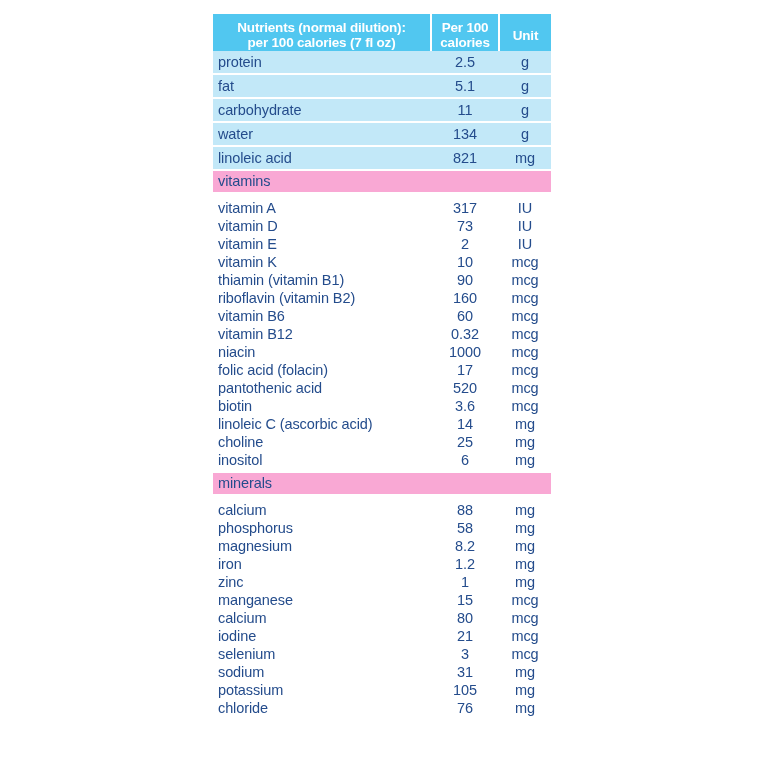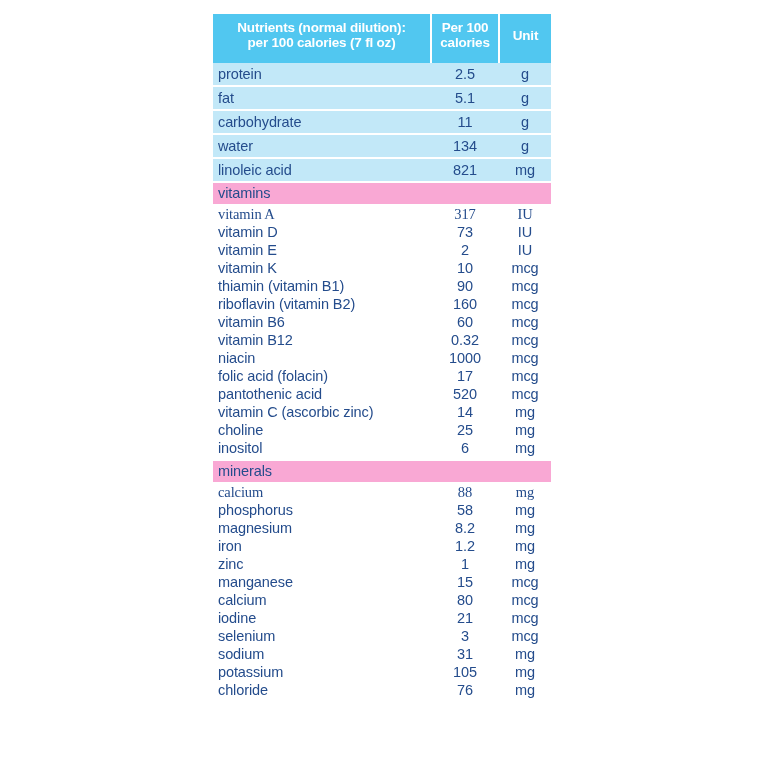--- a/index.html
+++ b/index.html
@@ -28,21 +28,21 @@
   col.col-value    { width: 68px; }
   col.col-unit     { width: 52px; }
 
   
   thead th {
     background: #51C7F0;
     color: #ffffff;
     font-weight: bold;
     font-size: 13.5px;
     line-height: 15px;
-    padding: 6px 4px 13px 4px;
+    padding: 6px 4px 1px 4px;
     text-align: center;
     vertical-align: middle;
     letter-spacing: -0.2px;
   }
   th.th-nutrient { border-right: 2px solid #ffffff; }
   th.th-value    { border-right: 2px solid #ffffff; }
   .hdr-line { display: block; white-space: nowrap; }
 
   
   tbody td {
@@ -71,21 +71,21 @@
     height: 21px;
     border-top: 2px solid #ffffff;
   }
   tr.section-row.first-section > td { border-top: 2px solid #ffffff; }
 
   
   tr.plain-row > td {
     background: #ffffff;
     height: 18px;
   }
-  tr.plain-row.row-after-band > td { padding-top: 1px; font-family: Liberation Serif, serif; }
+  tr.plain-row.row-after-band > td { padding-top: 7px; }
   tr.plain-row.row-before-band > td { padding-bottom: 2px; }
 </style>
 </head>
 <body>
 
 <div id="nutrition-panel">
   <table class="nutrition-table">
     <colgroup>
       <col class="col-nutrient">
       <col class="col-value">
@@ -184,21 +184,26 @@
           <td class="c-nutrient">folic acid  (folacin)</td>
           <td class="c-value">17</td>
           <td class="c-unit">mcg</td>
         </tr>
         <tr class="plain-row">
           <td class="c-nutrient">pantothenic acid</td>
           <td class="c-value">520</td>
           <td class="c-unit">mcg</td>
         </tr>
         <tr class="plain-row">
-          <td class="c-nutrient">vitamin C  (ascorbic zinc)</td>
+          <td class="c-nutrient">biotin</td>
+          <td class="c-value">3.6</td>
+          <td class="c-unit">mcg</td>
+        </tr>
+        <tr class="plain-row">
+          <td class="c-nutrient">linoleic C  (ascorbic acid)</td>
           <td class="c-value">14</td>
           <td class="c-unit">mg</td>
         </tr>
         <tr class="plain-row">
           <td class="c-nutrient">choline</td>
           <td class="c-value">25</td>
           <td class="c-unit">mg</td>
         </tr>
         <tr class="plain-row row-before-band">
           <td class="c-nutrient">inositol</td>

